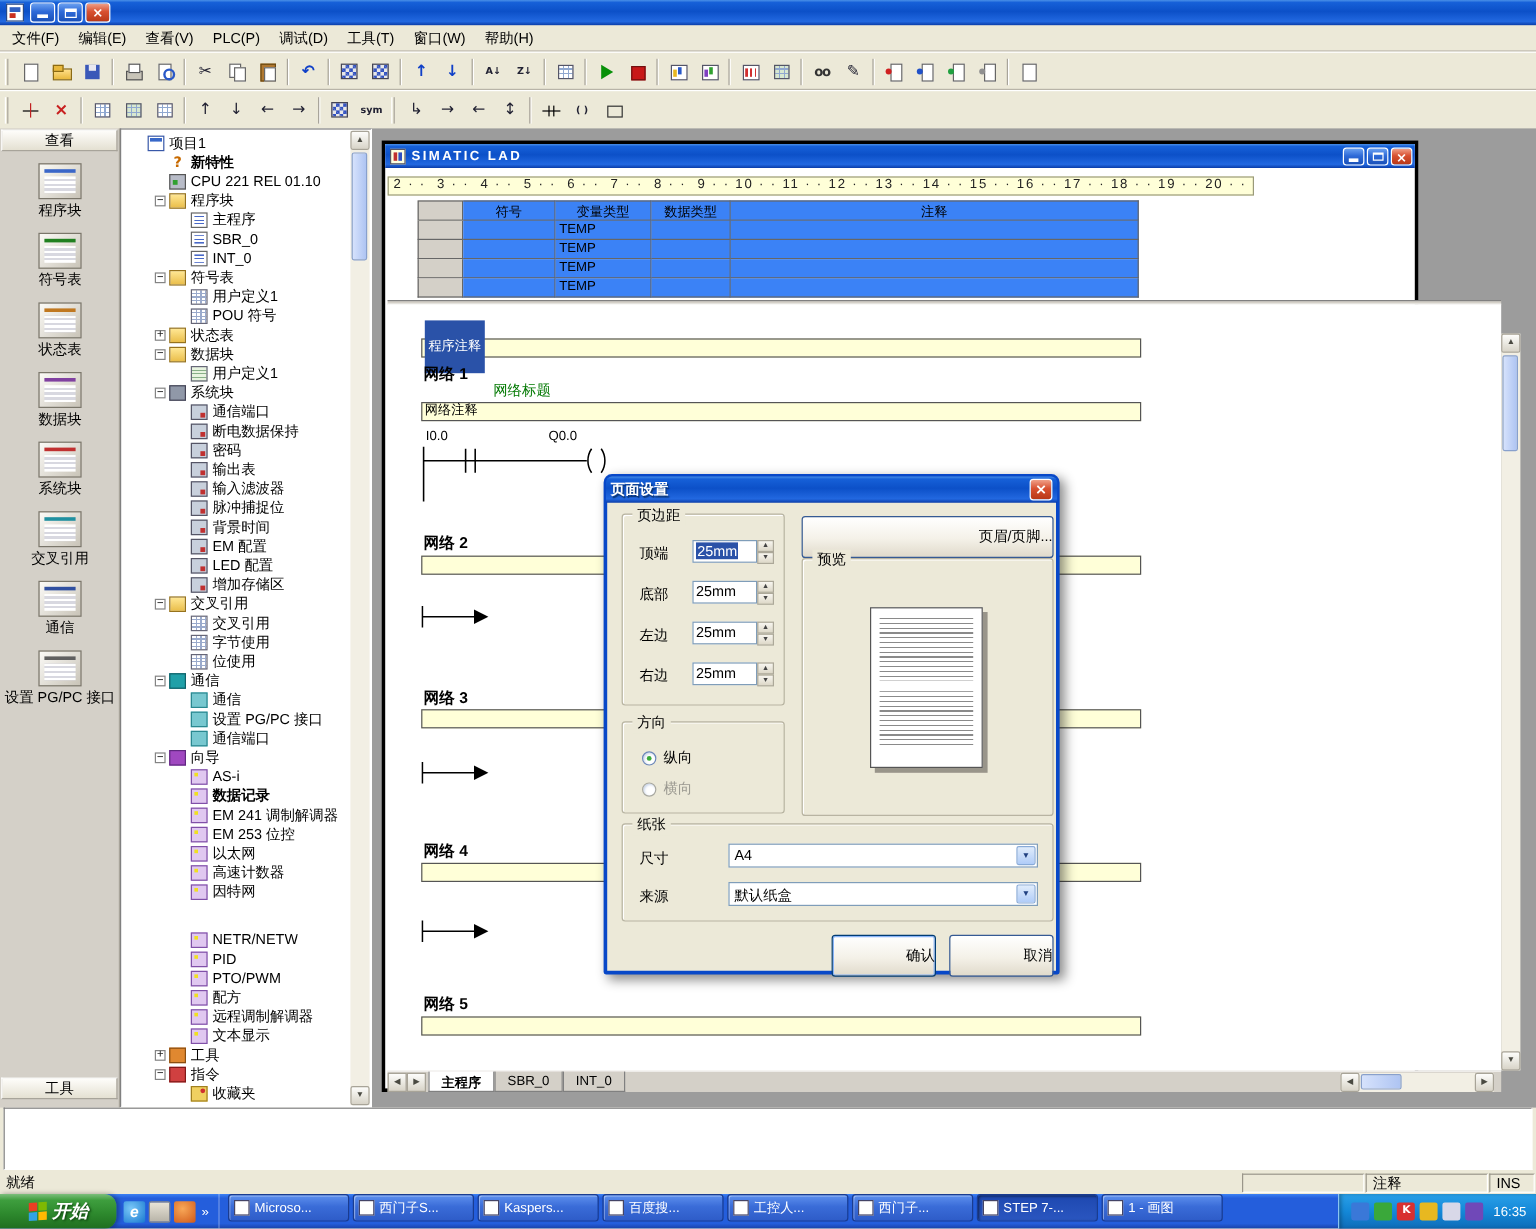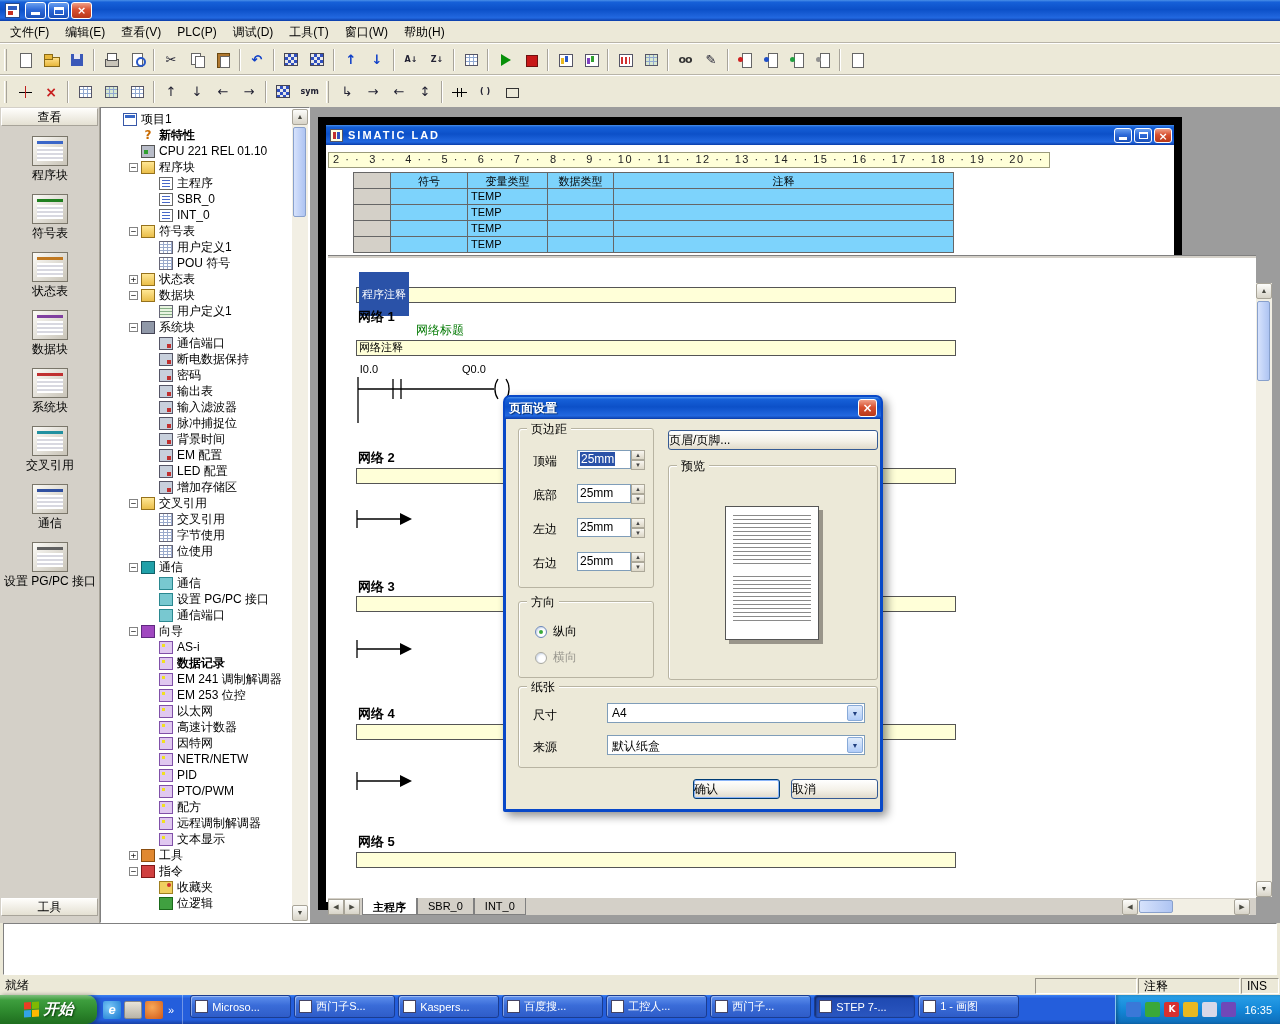--- a/index.html
+++ b/index.html
@@ -117,35 +117,35 @@
 
 
 .sarr{width:16px;height:16px;flex:none;background:linear-gradient(#FDFDFB,#D8D4C8);border:1px solid #A8A498;border-radius:2px;font-size:7px;line-height:14px;text-align:center;color:#4A4A42}
 .sthumb{background:linear-gradient(90deg,#D6E2FC,#AEC4F2);border:1px solid #88A0CC;border-radius:2px}
 .sbv{position:absolute;right:1px;top:1px;bottom:1px;width:16px;background:#F2EFE4;display:flex;flex-direction:column;align-items:center}
 .sbtrack{flex:1;width:16px;position:relative}
 .sbv .sthumb{position:absolute;left:1px;top:2px;width:13px;height:90px}
 
 
 .mdi{position:absolute;left:310px;top:107px;width:970px;height:816px;background:#9C9C9C}
-.ladwin{position:absolute;left:8px;top:10px;width:864px;height:793px;background:#fff;border:8px solid #000000}
+.ladwin{position:absolute;left:8px;top:10px;width:864px;height:793px;background:#fff;border:3px solid #000000}
 .lad-title{position:absolute;left:0;top:0;right:0;height:20px;background:linear-gradient(180deg,#4A90E8 0%,#1660D8 10%,#0C50C8 45%,#2268E0 85%,#0A3CA8 100%);display:flex;align-items:center;color:#fff;padding:0 2px;z-index:2}
 .ladico{width:13px;height:13px;background:#FFFFE0;border:1px solid #556;margin:0 5px 0 2px;flex:none;position:relative}
 .ladico::before{content:"";position:absolute;left:2px;top:2px;width:3px;height:7px;background:#C03030}
 .ladico::after{content:"";position:absolute;right:2px;top:2px;width:3px;height:7px;background:#3050C0}
 .ladtext{flex:1;font-weight:bold;font-size:11px;letter-spacing:2px}
 .lad-title .wb{width:18px;height:15px}
 .lad-title .gmin{left:4px;bottom:2px;width:8px}
 .lad-title .gmax{left:4px;top:3px;width:9px;height:7px;border-top-width:2px}
 .ruler{position:absolute;left:2px;top:27px;width:722px;height:16px;background:#FFFFD8;border:1px solid #9A9A7A;font-size:11px;line-height:13px;white-space:pre;overflow:hidden;padding-left:4px;letter-spacing:1.5px;color:#222}
 .vt{position:absolute;left:27px;top:47px;width:601px;font-size:11px}
 .vrow{display:flex;height:16px}
 .vrow.head{height:17px}
 .vrow.head .vc{text-align:center;border-top:1px solid #666}
-.vc{border-right:1px solid #666;border-bottom:1px solid #666;background:#7dd3fc;padding:1px 3px;overflow:hidden;white-space:nowrap}
+.vc{border-right:1px solid #666;border-bottom:1px solid #666;background:#3b82f6;padding:1px 3px;overflow:hidden;white-space:nowrap}
 .vc.c0{width:38px;background:#D4D0C8;border-left:1px solid #666}
 .vc.c1{width:77px}.vc.c2{width:80px}.vc.c3{width:66px}.vc.c4{width:340px}
 .split{position:absolute;left:2px;top:130px;width:928px;height:4px;background:#D4D0C8;border-top:1px solid #808080;border-bottom:1px solid #fff}
 .program{position:absolute;left:2px;top:134px;width:928px;height:638px;background:#fff;overflow:hidden}
 .ybar{position:absolute;width:600px;height:16px;background:#FFFFD8;border:1px solid #555;font-size:11px;line-height:13px;padding:0 2px}
 .selbar{background:#2A52A8;color:#fff;padding:16px 3px}
 .netname{position:absolute;font-weight:bold;font-size:13px}
 .nettitle{position:absolute;color:#007800;font-size:12px}
 .opnd{position:absolute;width:44px;text-align:center;font-size:11px}
 svg.rung{position:absolute}
@@ -169,21 +169,21 @@
 .dbody{position:absolute;left:0;top:22px;right:0;bottom:0;position:absolute}
 .grp{position:absolute;border:1px solid #B8B4A2;border-radius:3px;box-shadow:1px 1px 0 #fff inset}
 .glegend{position:absolute;top:-8px;left:8px;background:#ECE9D8;padding:0 4px;font-size:12px}
 #margins{position:absolute;left:6px;right:2px;top:14px}
 .mrow{position:relative;height:34px}
 .mlab{position:absolute;left:8px;top:10px;font-size:12px}
 .mfield{position:absolute;left:52px;top:7px;width:54px;height:19px;background:#fff;border:1px solid #7F9DB9;font-size:12px;line-height:17px;padding:0 2px;overflow:hidden}
 .mval.sel{background:#2A52A8;color:#fff;padding:0 1px}
 .spin{position:absolute;left:106px;top:7px;width:14px;height:19px;display:flex;flex-direction:column}
 .sup,.sdn{flex:1;background:linear-gradient(#F8F6F0,#DDD8C8);border:1px solid #ACA899;font-size:6px;line-height:8px;text-align:center;color:#444}
-.btn{position:absolute;height:20px;background:linear-gradient(180deg,#FFFFFF,#F4F1E8 55%,#E0DACB);border:1px solid #355A94;border-radius:3px;font-size:12px;text-align:left;color:#000}
+.btn{position:absolute;height:35px;background:linear-gradient(180deg,#FFFFFF,#F4F1E8 55%,#E0DACB);border:1px solid #355A94;border-radius:3px;font-size:12px;text-align:right;color:#000}
 .btn.hf{left:162px;top:10px;width:210px}
 .btn.ok{left:187px;top:359px;width:87px;border-color:#003C74;box-shadow:inset 0 0 0 1px #8AB4F8}
 .btn.cancel{left:285px;top:359px;width:87px}
 .sheet{position:absolute;left:56px;top:40px;width:94px;height:134px;background:#fff;border:1px solid #555;box-shadow:4px 4px 0 #99958A}
 .sheetlines{margin:8px 7px 0;height:52px;background:repeating-linear-gradient(180deg,#8A8A8A 0 1px,transparent 1px 4px)}
 .sheetlines.second{margin-top:9px;height:46px}
 #orient{position:absolute;left:10px;top:14px;right:4px}
 .orow{height:26px;padding:5px 0 0 6px;font-size:12px;display:flex;align-items:center}
 .radio{width:12px;height:12px;border-radius:50%;background:#fff;border:1px solid #6A86B8;box-shadow:inset 1px 1px 2px #C8D4E8;display:inline-block;margin-right:6px;position:relative;flex:none}
 .radio.on::after{content:"";position:absolute;left:3px;top:3px;width:4px;height:4px;border-radius:50%;background:#3AAA3A}
@@ -626,21 +626,21 @@
           <span class="tlabel">以太网</span>
         </div>
         <div class="trow" style="padding-left: 56px;">
           <span class="ti ti-wizi"></span>
           <span class="tlabel">高速计数器</span>
         </div>
         <div class="trow" style="padding-left: 56px;">
           <span class="ti ti-wizi"></span>
           <span class="tlabel">因特网</span>
         </div>
-        <div class="trow" style="padding-left: 56px;">
+        <div class="trow" style="padding-left: 56px; margin-top: 24px;">
           <span class="ti ti-wizi"></span>
           <span class="tlabel">NETR/NETW</span>
         </div>
         <div class="trow" style="padding-left: 56px;">
           <span class="ti ti-wizi"></span>
           <span class="tlabel">PID</span>
         </div>
         <div class="trow" style="padding-left: 56px;">
           <span class="ti ti-wizi"></span>
           <span class="tlabel">PTO/PWM</span>

